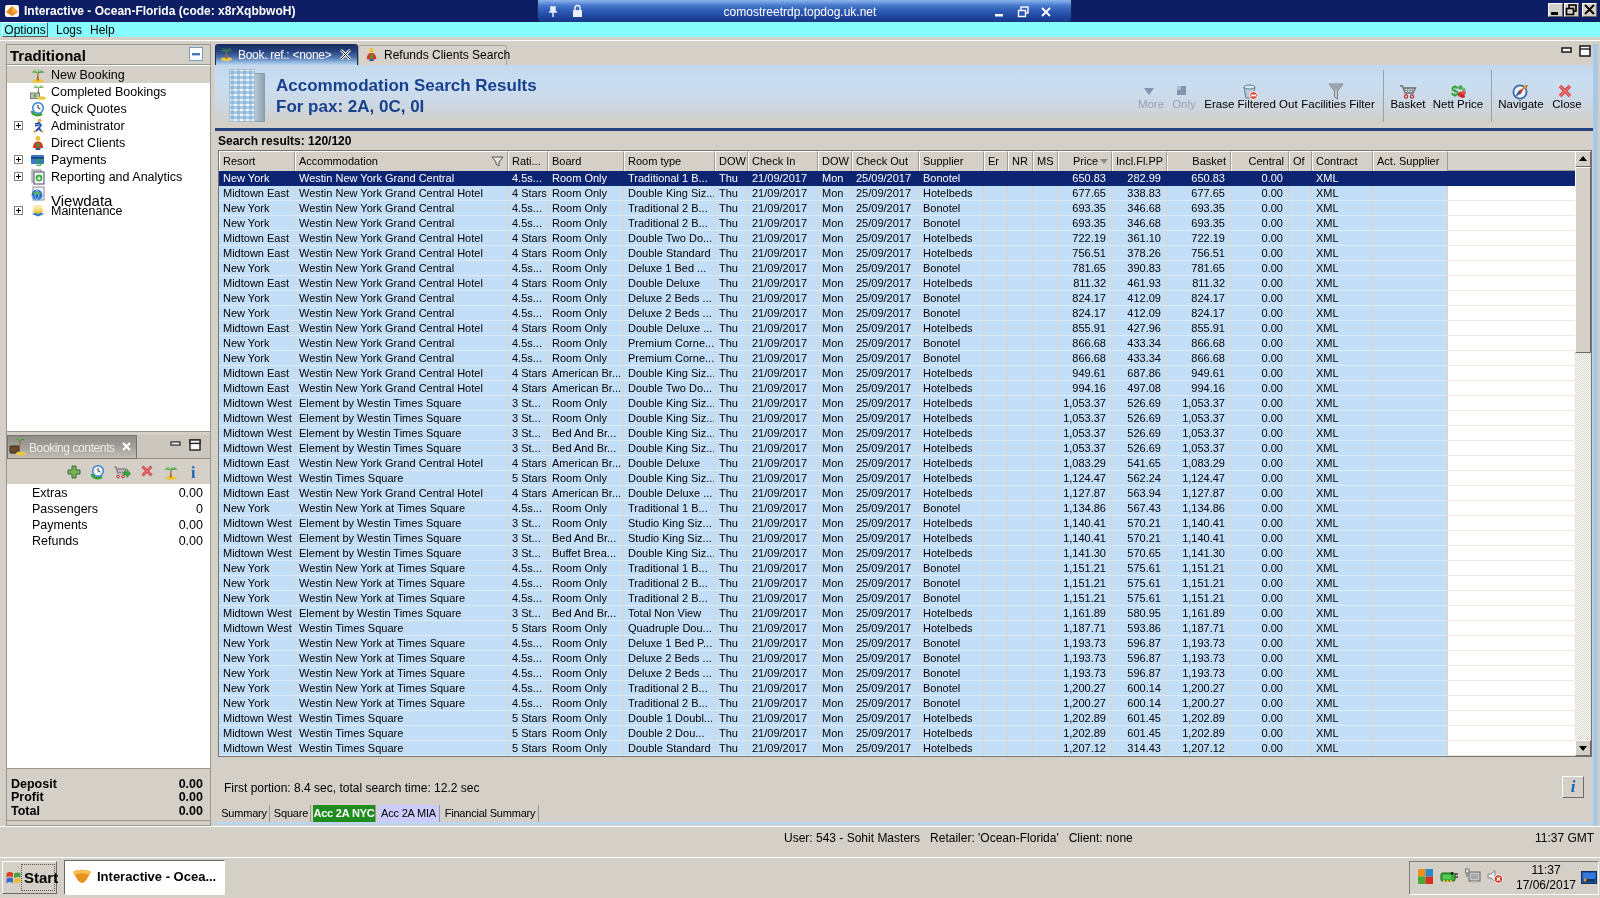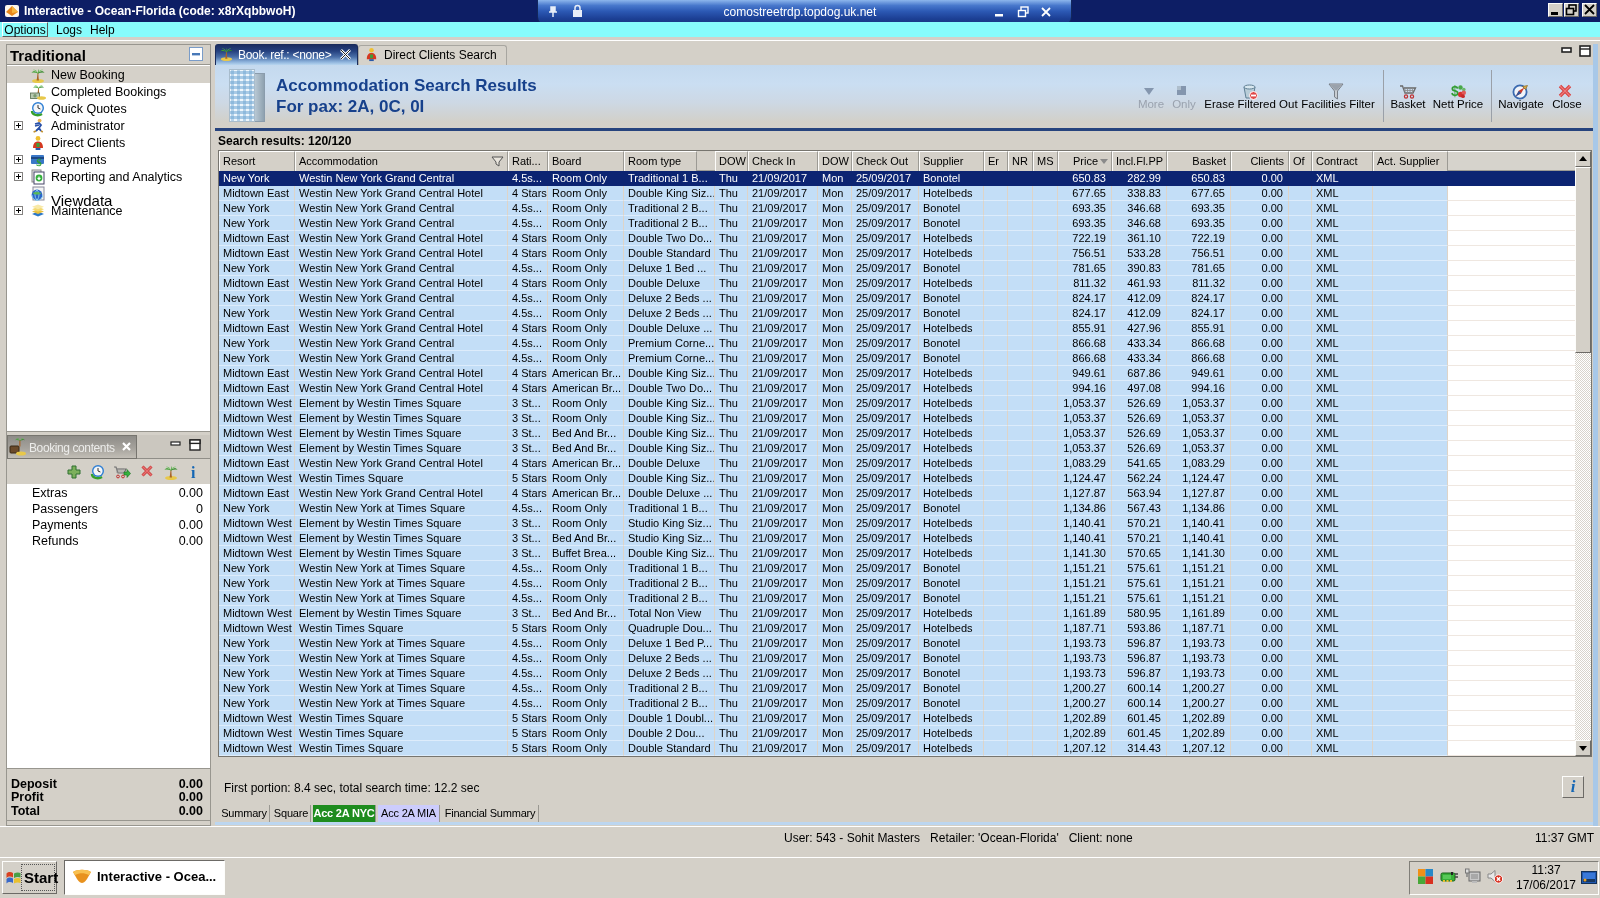--- a/index.html
+++ b/index.html
@@ -291,21 +291,21 @@
   </svg>
 <div class="a" style="left:358px;top:45px;width:149px;height:20px;background:#d6d2ca;border:1px solid #a8a6a0;border-bottom:none;border-radius:3px 3px 0 0"></div>
 <div class="a" style="left:364px;top:47px;width:15px;height:15px">
     <svg width="15" height="15" viewBox="0 0 16 16">
       <circle cx="8" cy="3.4" r="2.4" fill="#f0c030"></circle>
       <path d="M3 13 C3 8.5 5 6.5 8 6.5 C11 6.5 13 8.5 13 13 Z" fill="#d43820"></path>
       <rect x="6.4" y="8" width="3.2" height="4" fill="#3f9c38"></rect>
       <rect x="5.6" y="13" width="4.8" height="2" fill="#2858a8"></rect>
     </svg>
   </div>
-<div class="a" style="left:384px;top:48px;font-size:12px">Direct Clients Search</div>
+<div class="a" style="left:384px;top:48px;font-size:12px">Refunds Clients Search</div>
 <svg class="a" style="left:1561px;top:45px" width="12" height="11">
     <rect x="1" y="3" width="9" height="4" fill="#fff" stroke="#222" stroke-width="1.6"></rect>
   </svg>
 <svg class="a" style="left:1579px;top:45px" width="12" height="12">
     <rect x="1" y="1" width="10" height="10" fill="#fff" stroke="#222" stroke-width="1.6"></rect>
     <path d="M1 4 H11" stroke="#222" stroke-width="1.4"></path>
   </svg>
 <div class="a" style="left:215px;top:65px;width:1378px;height:66px;background:linear-gradient(180deg,#c4d9ee 0%,#cadef2 30%,#cdd8e4 60%,#d2d0c9 90%,#d4d0c8 100%);border-bottom:3px solid #26437d"></div>
 <div class="a" style="left:229px;top:69px;width:26px;height:53px;background:#eef6fc;border:1px solid #a8bccc;background-image:repeating-linear-gradient(180deg,rgba(110,165,210,0.55) 1px 4px,transparent 4px 6px),repeating-linear-gradient(90deg,rgba(110,165,210,0.45) 1px 4px,transparent 4px 7px)"></div>
 <div class="a" style="left:255px;top:73px;width:10px;height:49px;background:linear-gradient(90deg,#b8c8d4,#8fa2b0);border:1px solid #8a9cac;border-left:none"></div>
@@ -380,35 +380,35 @@
 <div class="a" style="left:1491px;top:70px;width:1px;height:52px;background:#9aa0a8"></div>
 <div class="a" style="left:218px;top:134px;font-size:12px;font-weight:bold">Search results: 120/120</div>
 <div class="a" style="left:218px;top:150px;width:1374px;height:607px;border:1px solid #77756f;background:#fff"></div>
 <div class="a" style="left:219px;top:151px;width:1356px;height:20px;background:#d4d0c8;border-bottom:1px solid #9c9a94"></div>
 <div class="a hdrcell" style="left:219px;top:151px;width:76px;height:20px;">Resort</div>
 <div class="a hdrcell" style="left:295px;top:151px;width:213px;height:20px;">Accommodation<svg width="13" height="12" style="position:absolute;right:3px;top:4px">
       <path d="M1 1 H12 L8 6 V10 L5 8 V6 Z" fill="#e8e4dc" stroke="#555" stroke-width="1"></path>
     </svg></div>
 <div class="a hdrcell" style="left:508px;top:151px;width:40px;height:20px;">Rati...</div>
 <div class="a hdrcell" style="left:548px;top:151px;width:76px;height:20px;">Board</div>
-<div class="a hdrcell" style="left:624px;top:151px;width:73px;height:20px;">Room type</div>
+<div class="a hdrcell" style="left:624px;top:151px;width:91px;height:20px;">Room type</div>
 <div class="a hdrcell" style="left:715px;top:151px;width:33px;height:20px;">DOW</div>
 <div class="a hdrcell" style="left:748px;top:151px;width:70px;height:20px;">Check In</div>
 <div class="a hdrcell" style="left:818px;top:151px;width:34px;height:20px;">DOW</div>
 <div class="a hdrcell" style="left:852px;top:151px;width:67px;height:20px;">Check Out</div>
 <div class="a hdrcell" style="left:919px;top:151px;width:65px;height:20px;">Supplier</div>
 <div class="a hdrcell" style="left:984px;top:151px;width:24px;height:20px;">Er</div>
 <div class="a hdrcell" style="left:1008px;top:151px;width:25px;height:20px;">NR</div>
 <div class="a hdrcell" style="left:1033px;top:151px;width:25px;height:20px;">MS</div>
 <div class="a hdrcell" style="left:1058px;top:151px;width:54px;height:20px;text-align:right;padding-right:2px;">Price<svg width="10" height="8" style="display:inline-block;margin-left:1px">
       <path d="M1 2 L9 2 L5 7 Z" fill="#8a8a8a"></path>
     </svg></div>
 <div class="a hdrcell" style="left:1112px;top:151px;width:55px;height:20px;text-align:right;padding-right:4px;">Incl.Fl.PP</div>
 <div class="a hdrcell" style="left:1167px;top:151px;width:64px;height:20px;text-align:right;padding-right:4px;">Basket</div>
-<div class="a hdrcell" style="left:1231px;top:151px;width:58px;height:20px;text-align:right;padding-right:4px;">Clients</div>
+<div class="a hdrcell" style="left:1231px;top:151px;width:58px;height:20px;text-align:right;padding-right:4px;">Central</div>
 <div class="a hdrcell" style="left:1289px;top:151px;width:23px;height:20px;">Of</div>
 <div class="a hdrcell" style="left:1312px;top:151px;width:61px;height:20px;">Contract</div>
 <div class="a hdrcell" style="left:1373px;top:151px;width:75px;height:20px;">Act. Supplier</div>
 <div class="a" style="left:1448px;top:151px;width:127px;height:20px;background:#d6d3cc;border-top:1px solid #fff;border-bottom:1px solid #9c9a94"></div>
 <div class="row sel" style="top:171px;left:219px">
     <div class="c tc" style="width:76px">New York</div>
     <div class="c tc" style="width:213px">Westin New York Grand Central</div>
     <div class="c tc" style="width:40px">4.5s...</div>
     <div class="c tc" style="width:76px">Room Only</div>
     <div class="c tc" style="width:91px">Traditional 1 B...</div>
@@ -525,21 +525,21 @@
     <div class="c tc" style="width:91px">Double Standard</div>
     <div class="c tc" style="width:33px">Thu</div>
     <div class="c tc" style="width:70px">21/09/2017</div>
     <div class="c tc" style="width:34px">Mon</div>
     <div class="c tc" style="width:67px">25/09/2017</div>
     <div class="c tc" style="width:65px">Hotelbeds</div>
     <div class="c tc" style="width:24px"></div>
     <div class="c tc" style="width:25px"></div>
     <div class="c tc" style="width:25px"></div>
     <div class="c tc num" style="width:54px">756.51</div>
-    <div class="c tc num" style="width:55px">533.28</div>
+    <div class="c tc num" style="width:55px">378.26</div>
     <div class="c tc num" style="width:64px">756.51</div>
     <div class="c tc num" style="width:58px">0.00</div>
     <div class="c tc" style="width:23px"></div>
     <div class="c tc" style="width:61px">XML</div>
     <div class="c tc" style="width:75px"></div>
   </div>
 <div class="row" style="top:261px;left:219px">
     <div class="c tc" style="width:76px">New York</div>
     <div class="c tc" style="width:213px">Westin New York Grand Central</div>
     <div class="c tc" style="width:40px">4.5s...</div>

